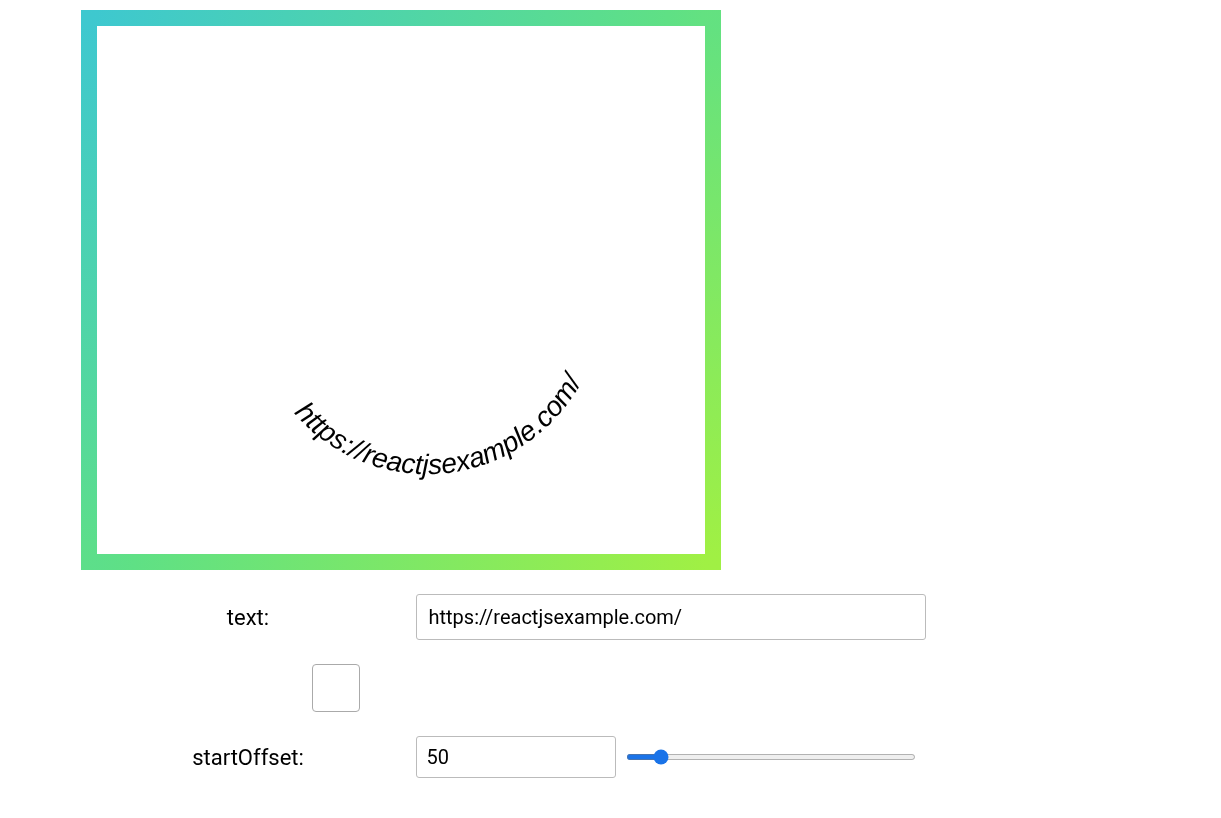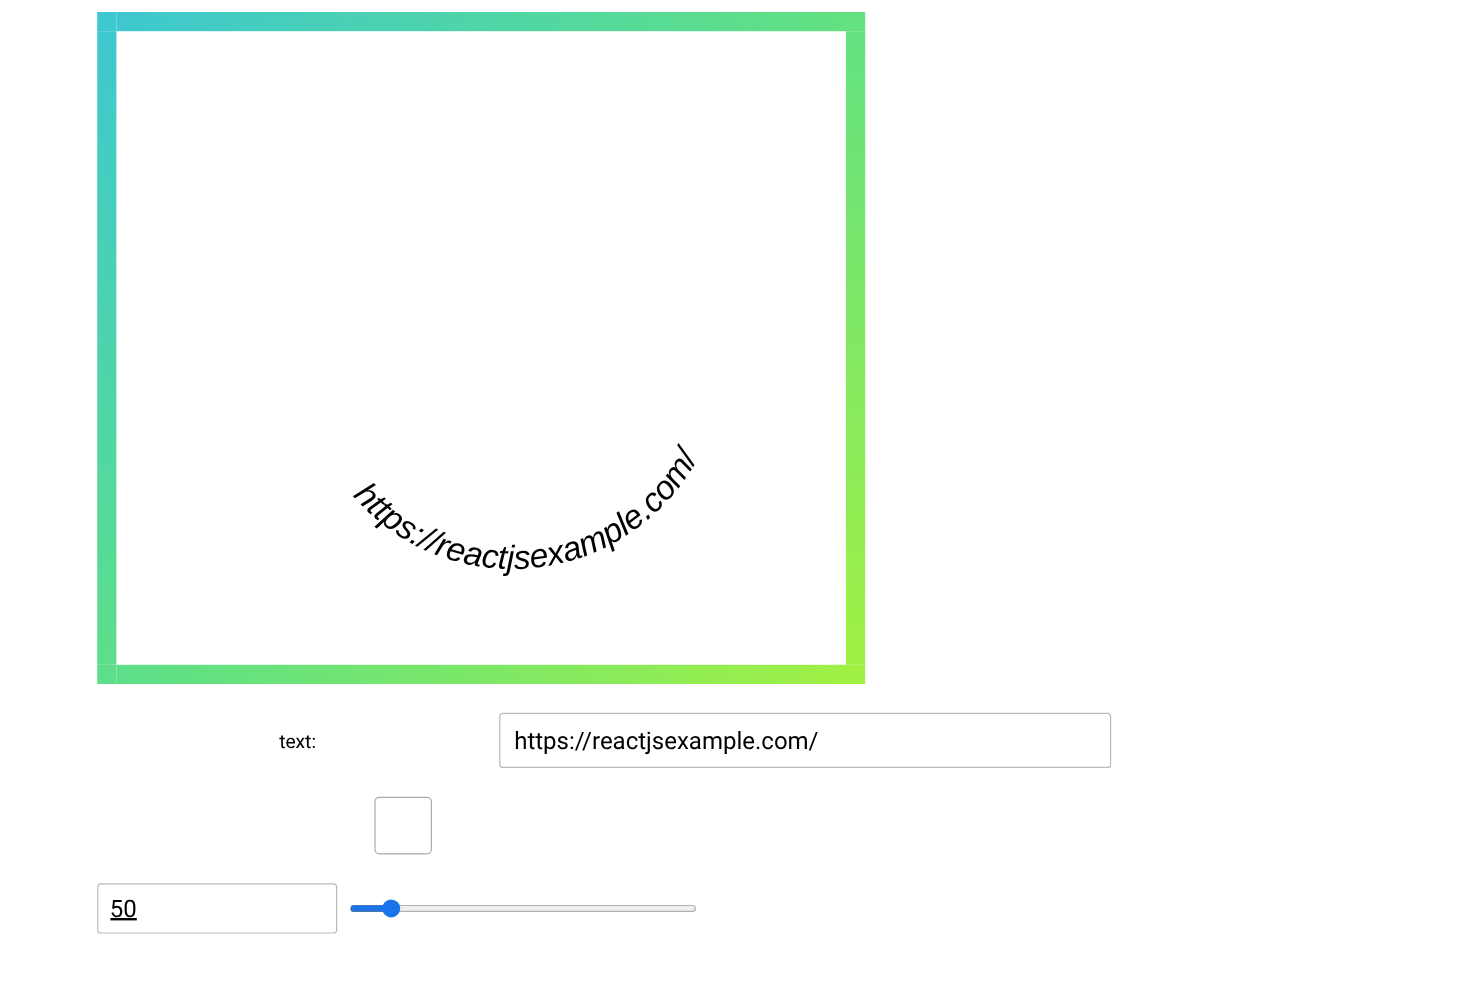--- a/index.html
+++ b/index.html
@@ -43,21 +43,21 @@
       margin-top: 24px;
     }
     .row {
       display: flex;
       align-items: center;
       margin-bottom: 24px;
     }
     .label-col {
       width: 335px;
       text-align: center;
-      font-size: 16px;
+      font-size: 22px;
       color: #000;
     }
     .field-col {
       flex: 1;
       display: flex;
       align-items: center;
     }
     input[type="text"].text-input {
       width: 510px;
       padding: 10px 12px;
@@ -89,21 +89,20 @@
       color: #222;
     }
     input[type="text"].number-input {
       width: 200px;
       padding: 8px 10px;
       font-size: 20px;
       border: 1px solid #bbb;
       border-radius: 3px;
       margin-right: 10px;
       font-family: inherit;
-      text-decoration: underline;
     }
     input[type="range"].slider {
       width: 290px;
       accent-color: #1a73e8;
       height: 6px;
     }
   </style>
 </head>
 <body>
 
@@ -130,20 +129,21 @@
 
     <div class="row">
       <div class="field-col">
         <div class="checkbox-wrap">
           <input type="checkbox" class="big-check" style="">
         </div>
       </div>
     </div>
 
     <div class="row">
+      <div class="label-col">startOffset:</div>
       <div class="field-col">
         <input type="text" class="number-input" value="50" style="">
         <input type="range" class="slider" min="0" max="500" value="50" style="">
       </div>
     </div>
 
   </div>
 </div>
 
 </body></html>

